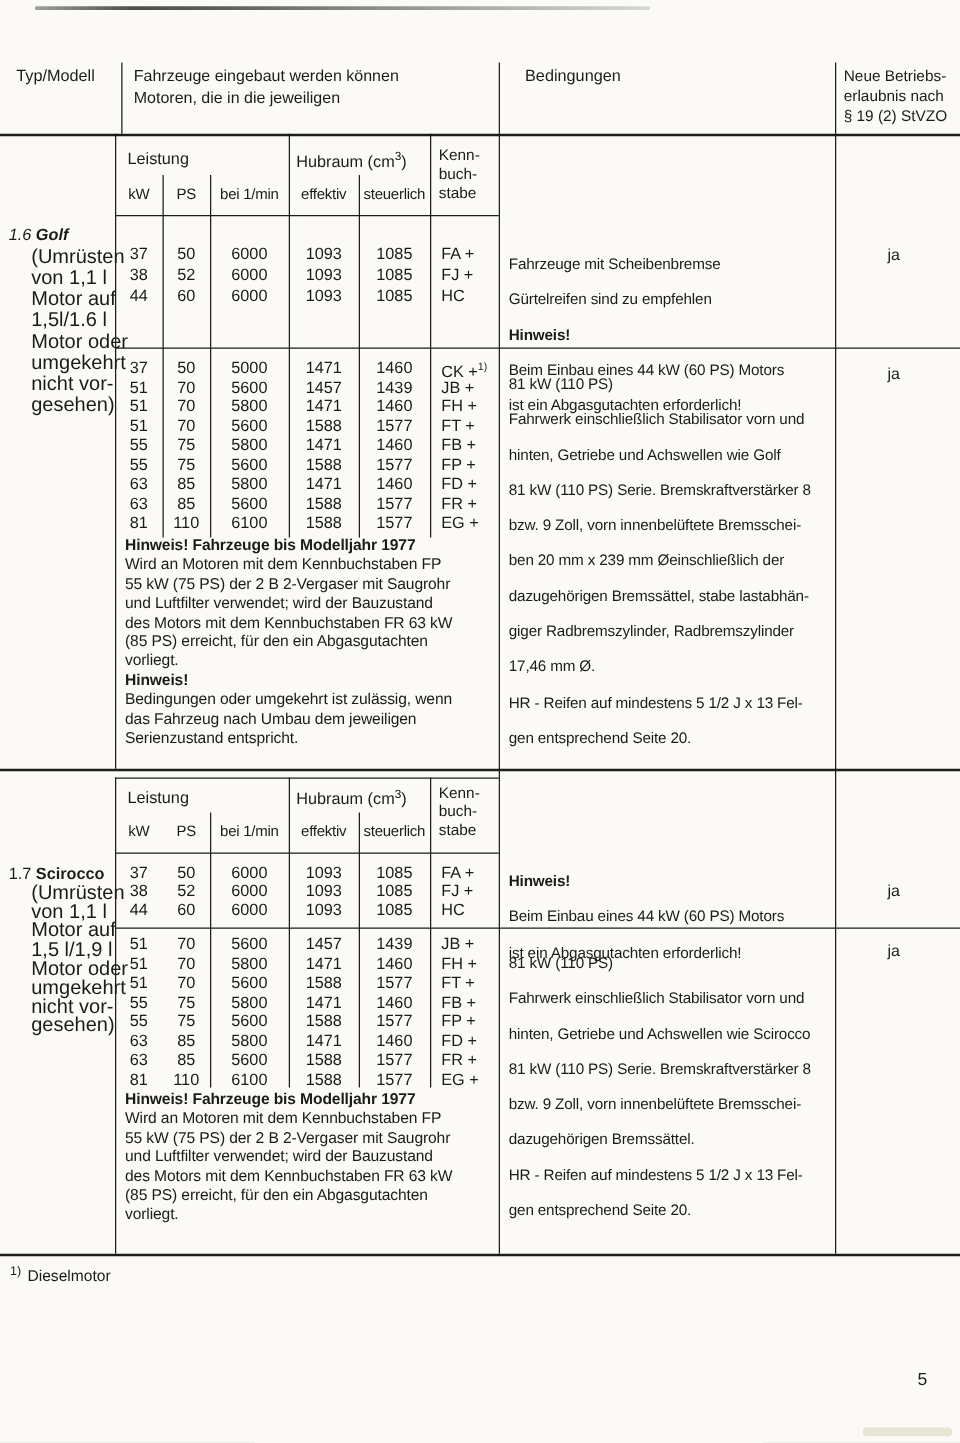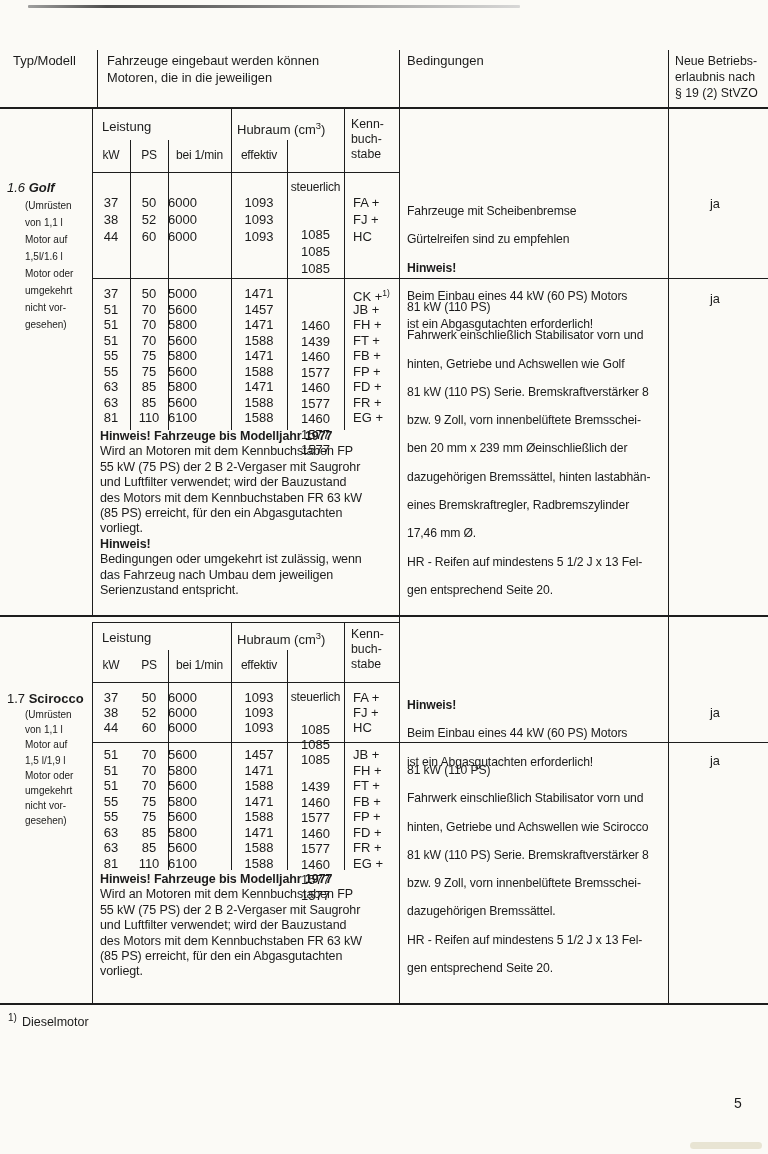--- a/index.html
+++ b/index.html
@@ -19,29 +19,29 @@
   .subrow{position:absolute;left:92px;width:307px;display:flex;font-size:12px;letter-spacing:-0.2px;}
   .subrow span{display:block;text-align:center;white-space:nowrap;}
   .kenn-line{position:absolute;left:351px;font-size:12.3px;white-space:nowrap;}
   
   .tbl-block{position:absolute;left:92px;width:307px;}
   .trow{display:flex;font-size:13px;}
   .rh17 .trow{height:17px;line-height:17px;}
   .rh155 .trow{height:15.5px;line-height:15.5px;}
   .rh15 .trow{height:15px;line-height:15px;}
   .c0,.c1{width:38px;text-align:center;}
-  .c2{width:63px;text-align:left;}
+  .c2{width:63px;text-align:center;}
   .c3{width:56px;text-align:center;}
-  .c4{width:57px;text-align:center;margin-top:32px;}
+  .c4{width:57px;text-align:center;}
   .c5{width:55px;text-align:left;padding-left:9px;box-sizing:border-box;white-space:nowrap;}
   .c5 sup{font-size:8.5px;}
   
   .label-head{position:absolute;left:7px;font-size:13px;white-space:nowrap;}
   .label-lines{position:absolute;left:25px;}
-  .label-lines div{font-size:10px;white-space:nowrap;}
+  .label-lines div{font-size:16px;white-space:nowrap;}
   .ll17 div{line-height:17px;}
   .ll15 div{line-height:15.2px;}
   
   .hinweis{position:absolute;left:100px;width:300px;font-size:12.5px;letter-spacing:-0.1px;}
   .hinweis div{line-height:15.4px;white-space:nowrap;}
   
   .bed{position:absolute;left:407px;width:260px;font-size:12.2px;letter-spacing:-0.12px;}
   .bed div{line-height:17.3px;white-space:nowrap;margin-top:11px;}
   .gap6{margin-top:6px;}
   .gap4{margin-top:4px;}
@@ -61,21 +61,21 @@
 <div id="page">
 
   <div class="artifact-top"></div>
   <div class="smudge"></div>
 
   <div class="abs fs13 nw" style="left:13px;top:53px;">Typ/Modell</div>
   <div class="abs hdr-block" style="left:107px;top:52px;">
     <div>Fahrzeuge eingebaut werden können</div>
     <div>Motoren, die in die jeweiligen</div>
   </div>
-  <div class="abs fs13 nw" style="left:407px;top:53px;">Bedingungen</div>
+  <div class="abs fs13 nw" style="left:420px;top:53px;">Bedingungen</div>
   <div class="abs erl-block" style="left:675px;top:53px;">
     <div>Neue Betriebs-</div>
     <div>erlaubnis nach</div>
     <div>§ 19 (2) StVZO</div>
   </div>
 
   <i class="hl thick" style="top:107px;left:0;width:768px;"></i>
   <i class="hl" style="top:172px;left:92px;width:307px;"></i>
   <i class="hl" style="top:278px;left:92px;width:676px;"></i>
   <i class="hl thick" style="top:615px;left:0;width:768px;"></i>
@@ -272,22 +272,22 @@
   <div class="ja" style="top:196px;">ja</div>
 
   <div class="bed" style="top:288px;">
     <div>
         <div>81 kW (110 PS)</div>
         <div>Fahrwerk einschließlich Stabilisator vorn und</div>
         <div>hinten, Getriebe und Achswellen wie Golf</div>
         <div>81 kW (110 PS) Serie. Bremskraftverstärker 8</div>
         <div>bzw. 9 Zoll, vorn innenbelüftete Bremsschei-</div>
         <div>ben 20 mm x 239 mm Øeinschließlich der</div>
-        <div>dazugehörigen Bremssättel, hinten lastabhän-</div>
-        <div>eines Bremskraftregler, Radbremszylinder</div>
+        <div>dazugehörigen Bremssättel, stabe lastabhän-</div>
+        <div>giger Radbremszylinder, Radbremszylinder</div>
         <div>17,46 mm Ø.</div>
       </div>
     <div class="gap6">
         <div>HR - Reifen auf mindestens 5 1/2 J x 13 Fel-</div>
         <div>gen entsprechend Seite 20.</div>
       </div>
   </div>
   <div class="ja" style="top:291px;">ja</div>
 
   <div class="abs fs13 nw" style="left:102px;top:630px;">Leistung</div>

